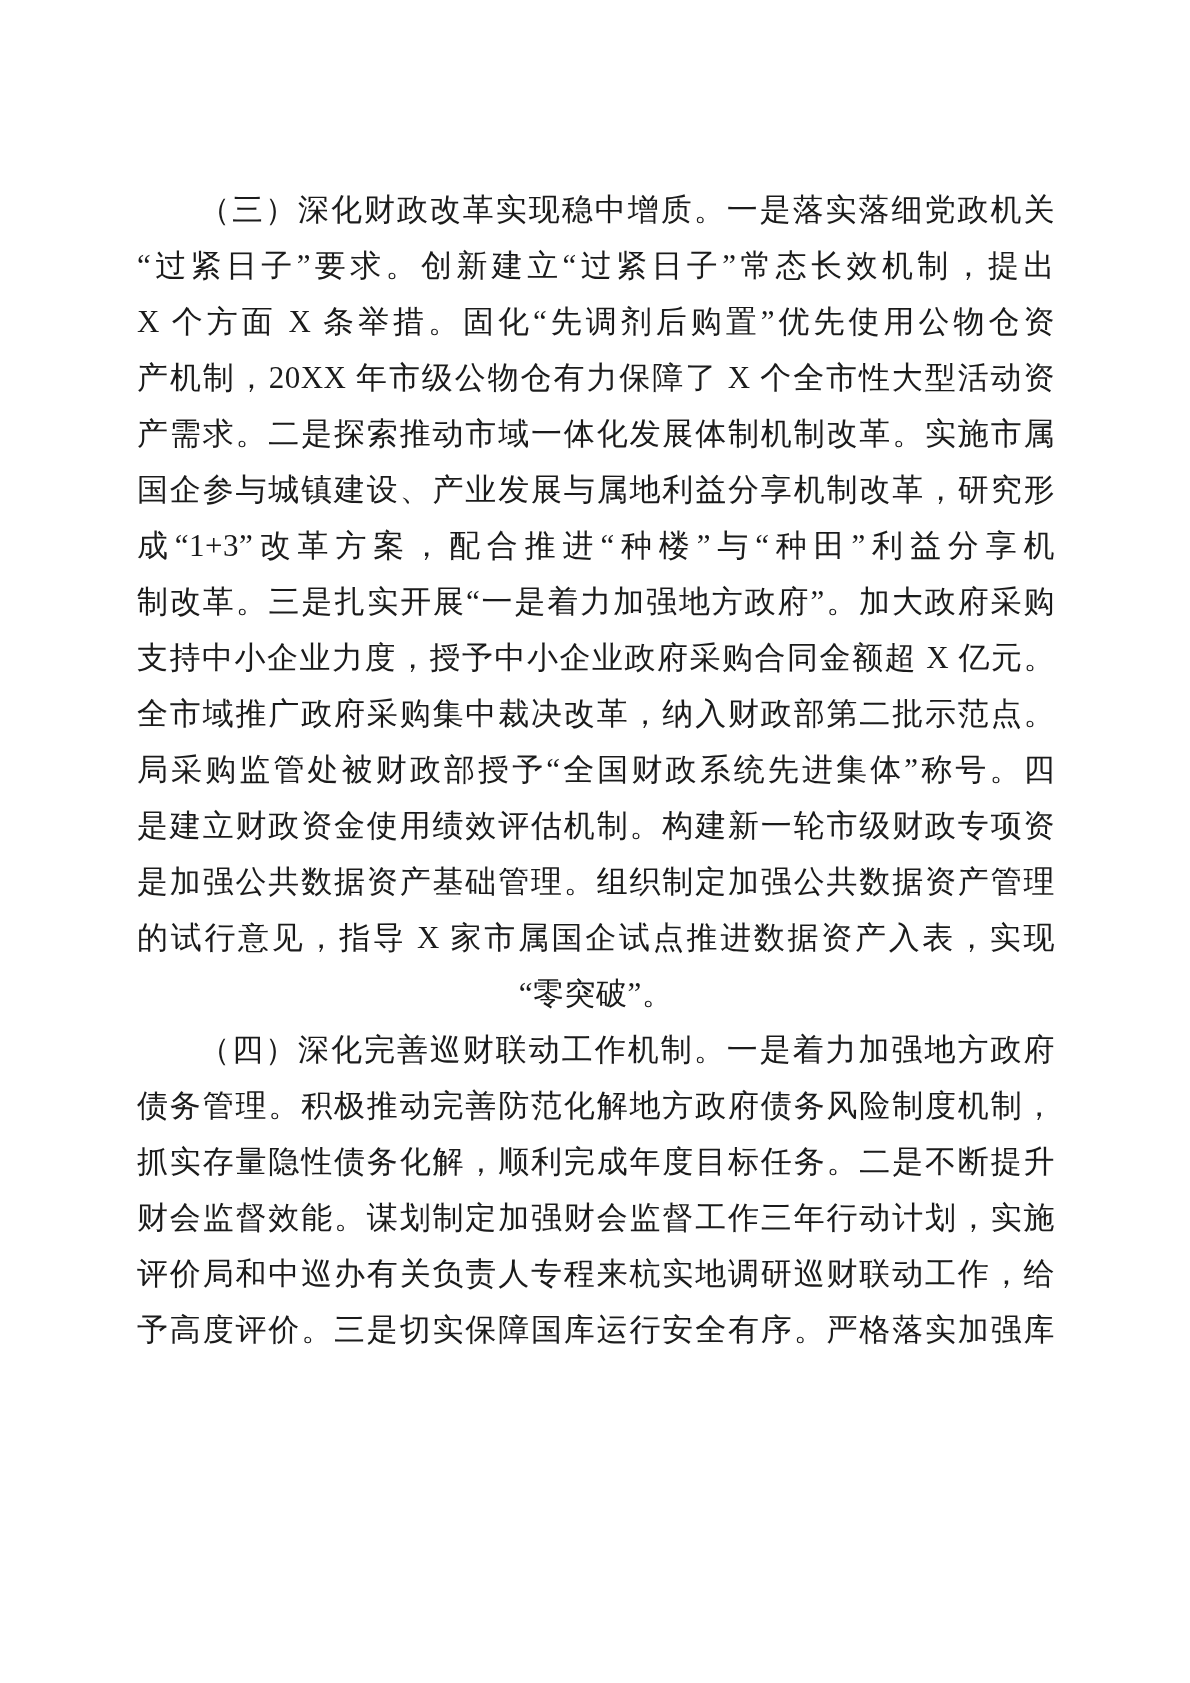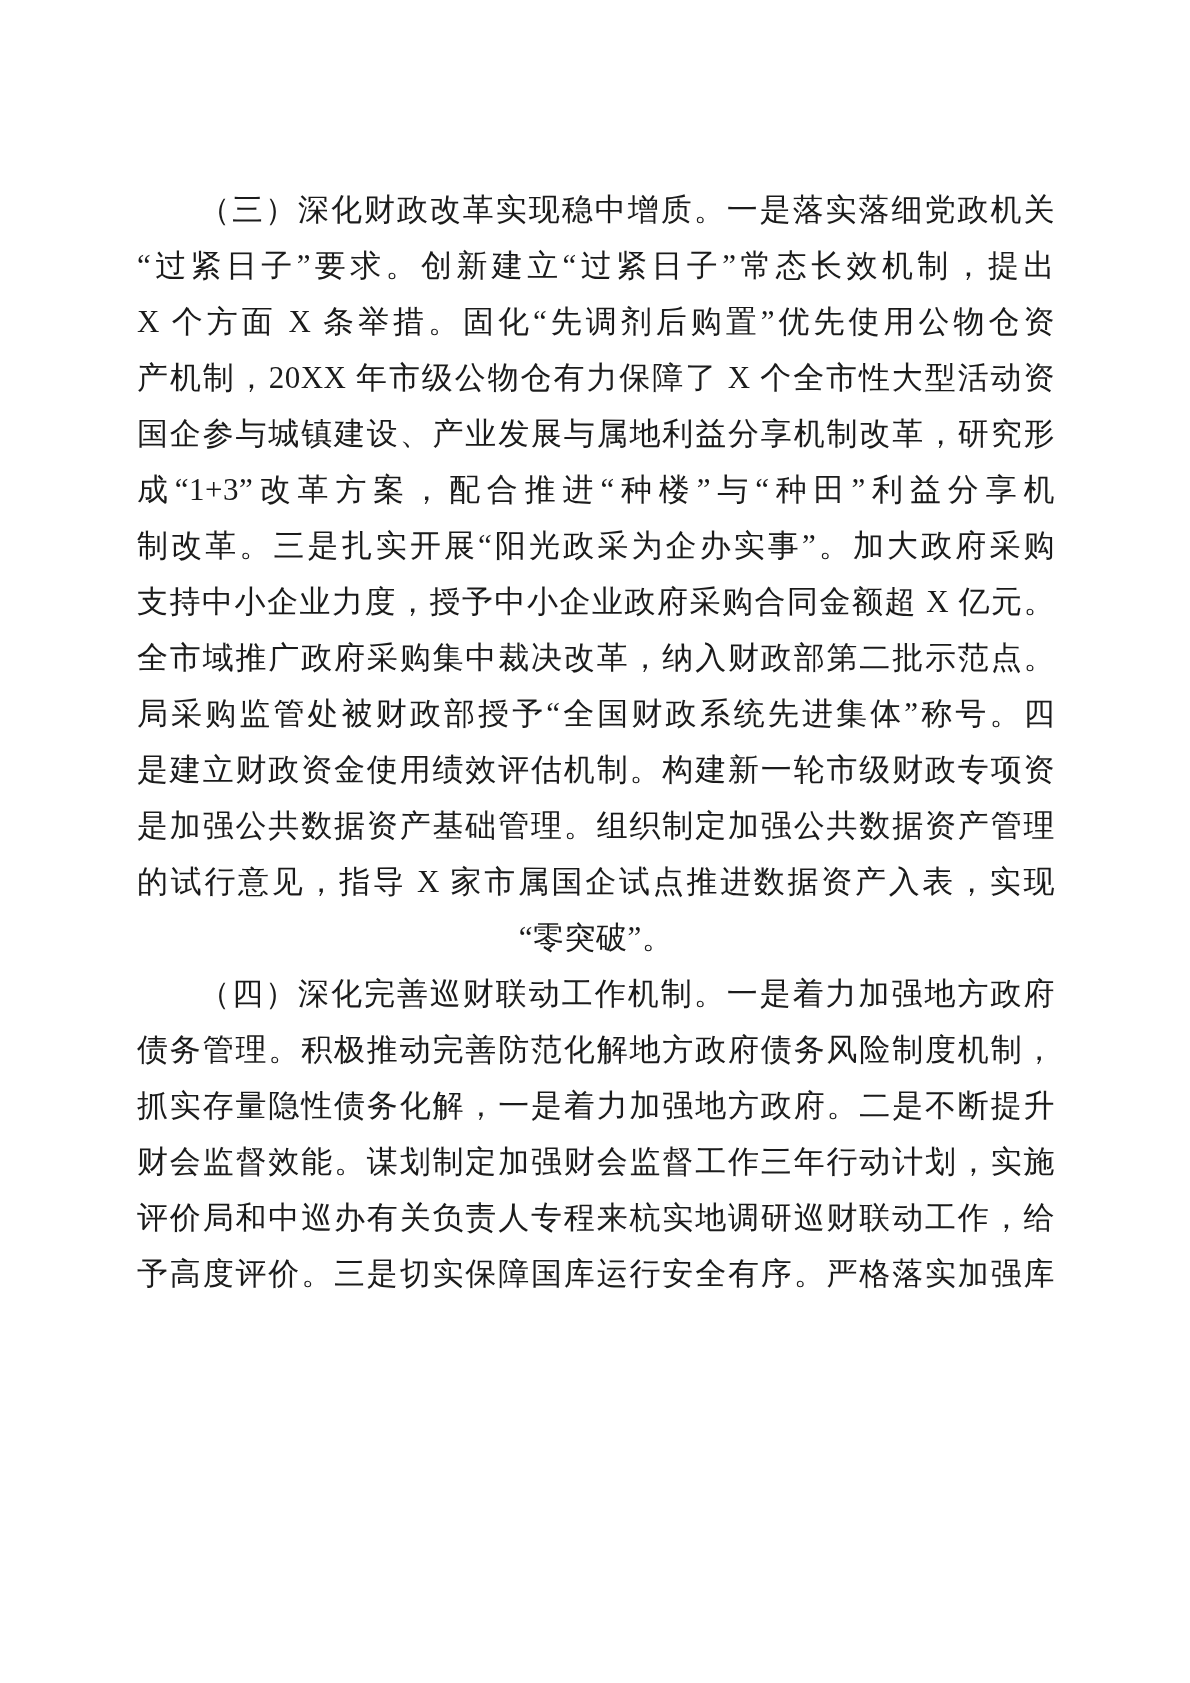--- a/index.html
+++ b/index.html
@@ -48,33 +48,34 @@
 </head>
 <body>
 
 <div class="page">
   <div class="content" id="content">
       <div class="paragraph">
         <div class="line indent fill">（三）深化财政改革实现稳中增质。一是落实落细党政机关</div>
         <div class="line fill">“过紧日子”要求。创新建立“过紧日子”常态长效机制，提出</div>
         <div class="line fill">X 个方面 X 条举措。固化“先调剂后购置”优先使用公物仓资</div>
         <div class="line fill">产机制，20XX 年市级公物仓有力保障了 X 个全市性大型活动资</div>
+        <div class="line fill">产需求。二是探索推动市域一体化发展体制机制改革。实施市属</div>
         <div class="line fill">国企参与城镇建设、产业发展与属地利益分享机制改革，研究形</div>
         <div class="line fill">成“1+3”改革方案，配合推进“种楼”与“种田”利益分享机</div>
-        <div class="line fill">制改革。三是扎实开展“阳光政采为企办实事”。加大政府采购</div>
+        <div class="line fill">制改革。三是扎实开展“一是着力加强地方政府”。加大政府采购</div>
         <div class="line fill">支持中小企业力度，授予中小企业政府采购合同金额超 X 亿元。</div>
         <div class="line fill">全市域推广政府采购集中裁决改革，纳入财政部第二批示范点。</div>
         <div class="line fill">局采购监管处被财政部授予“全国财政系统先进集体”称号。四</div>
         <div class="line fill">是建立财政资金使用绩效评估机制。构建新一轮市级财政专项资</div>
         <div class="line fill">是加强公共数据资产基础管理。组织制定加强公共数据资产管理</div>
         <div class="line fill">的试行意见，指导 X 家市属国企试点推进数据资产入表，实现</div>
         <div class="line">“零突破”。</div>
       </div>
       <div class="paragraph">
         <div class="line indent fill">（四）深化完善巡财联动工作机制。一是着力加强地方政府</div>
         <div class="line fill">债务管理。积极推动完善防范化解地方政府债务风险制度机制，</div>
-        <div class="line fill">抓实存量隐性债务化解，一是着力加强地方政府。二是不断提升</div>
+        <div class="line fill">抓实存量隐性债务化解，顺利完成年度目标任务。二是不断提升</div>
         <div class="line fill">财会监督效能。谋划制定加强财会监督工作三年行动计划，实施</div>
         <div class="line fill">评价局和中巡办有关负责人专程来杭实地调研巡财联动工作，给</div>
         <div class="line fill">予高度评价。三是切实保障国库运行安全有序。严格落实加强库</div>
       </div>
     </div>
 </div>
 
 </body></html>

